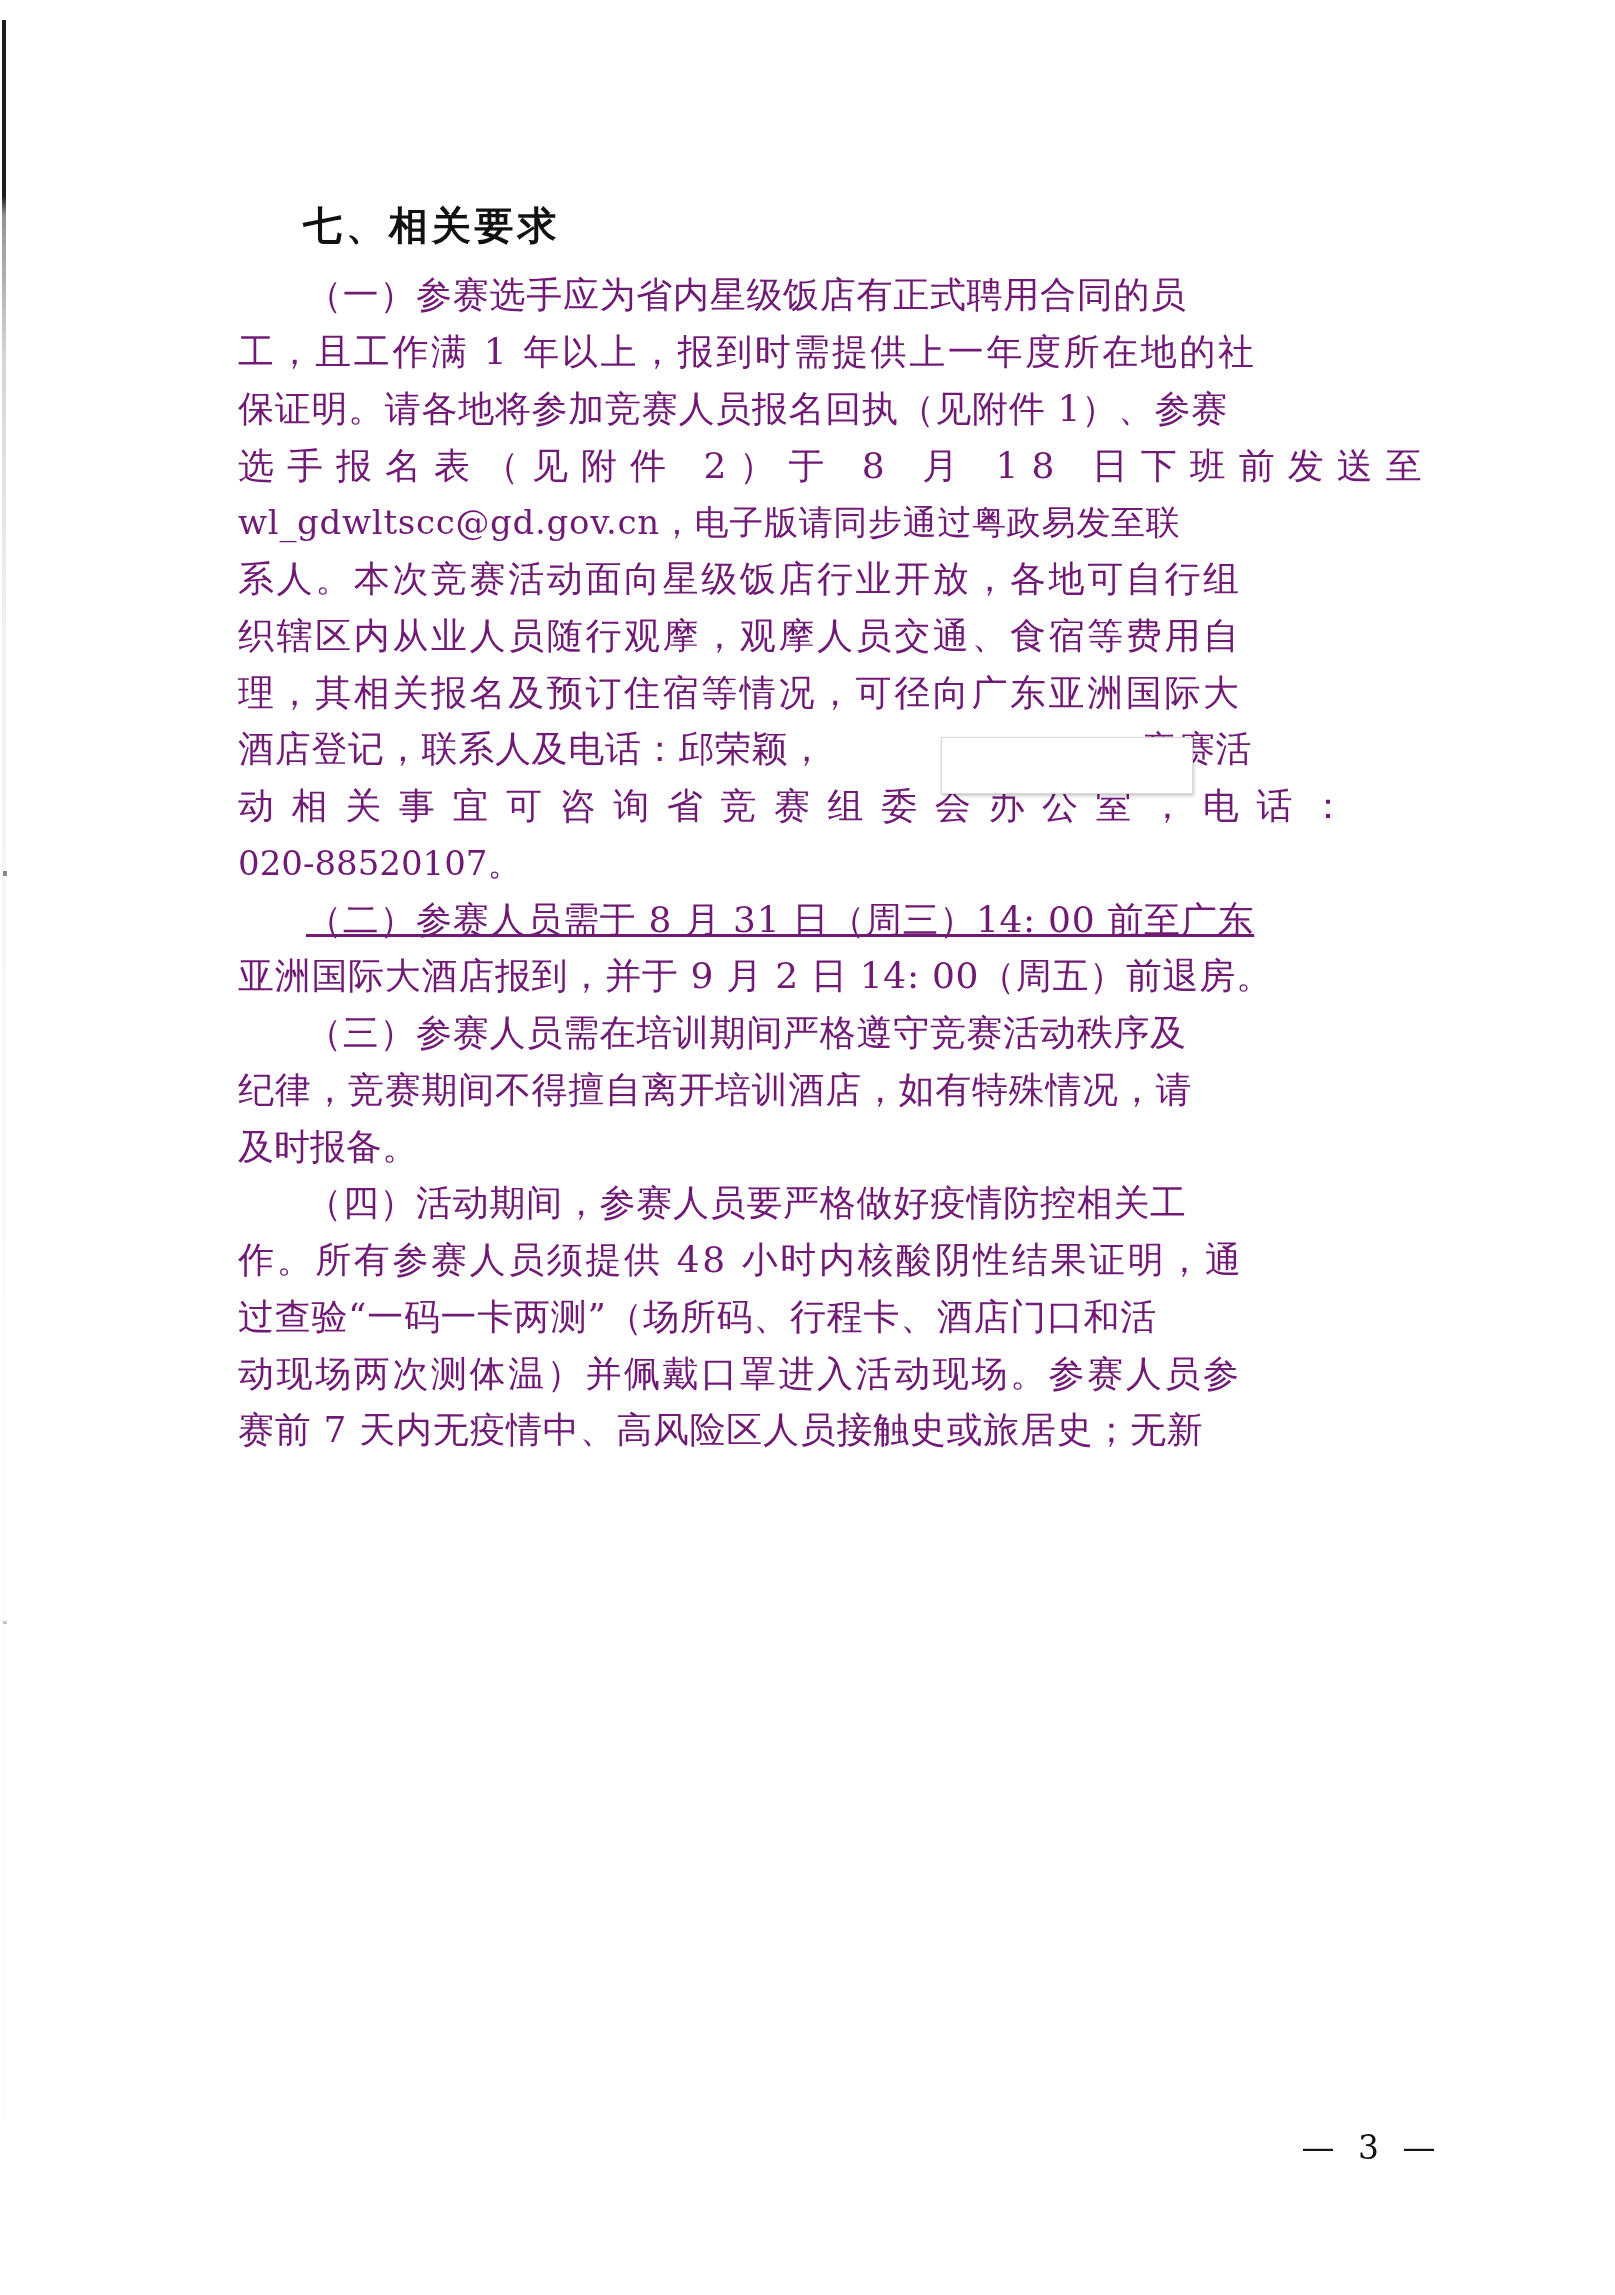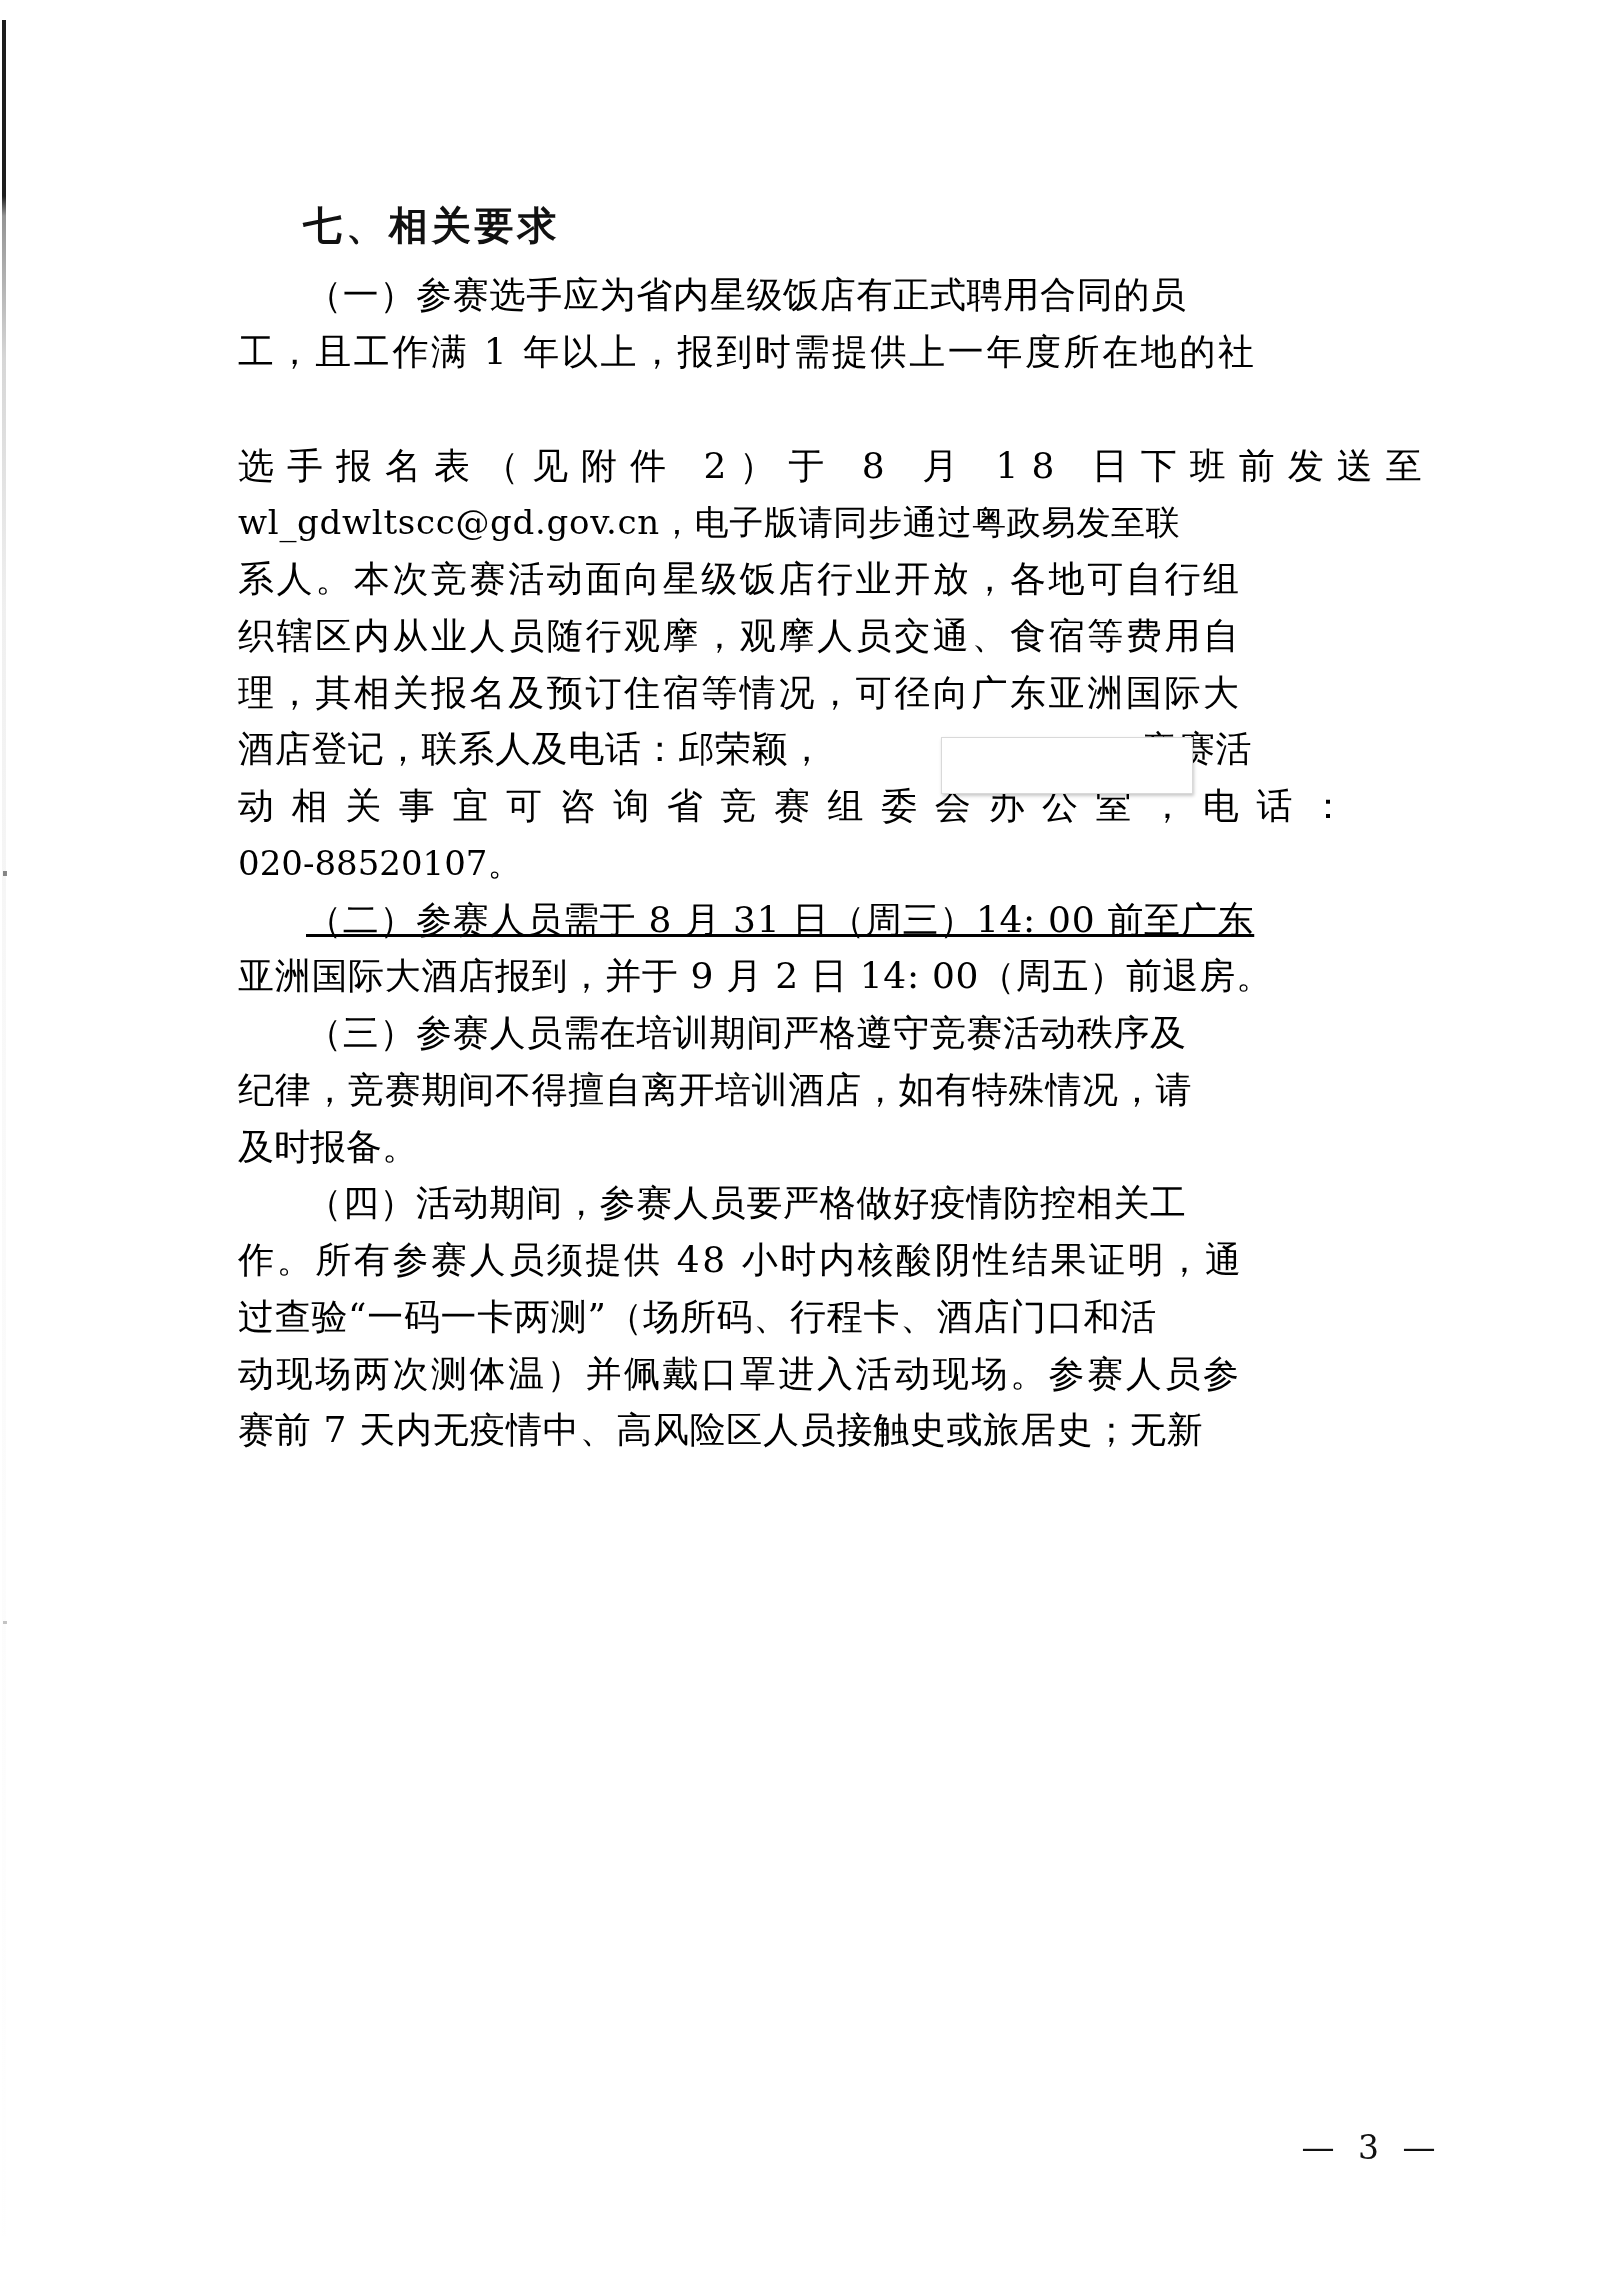--- a/index.html
+++ b/index.html
@@ -62,21 +62,21 @@
     color: #111;
   }
 
   
   .line {
     position: absolute;
     left: 0;
     font-size: 36px;
     line-height: 40px;
     white-space: nowrap;
-    color: #000000;
+    color: #701a75;
   }
   .line.indent {
     left: 68px;
   }
   
   .line.j1 { letter-spacing: 0.7px; }
   .line.j2 { letter-spacing: 2.6px; }
   .line.j5 { letter-spacing: 13px; }
   .line.j6 { letter-spacing: 17.6px; }
 
@@ -117,20 +117,21 @@
   <div class="scan-edge"></div>
   <div class="scan-fleck" style="left:2.6px; top:871px; width:4.6px; height:5.2px;"></div>
   <div class="scan-fleck" style="left:3.3px; top:1621px; width:3.3px; height:3.3px; background:rgba(90,90,90,0.35);"></div>
 
   <div class="body-area">
 
     <div class="heading">七、相关要求</div>
 
     <div class="line indent j1" style="top:275px;">（一）参赛选手应为省内星级饭店有正式聘用合同的员</div>
     <div class="line j2" style="top:332px;">工，且工作满 1 年以上，报到时需提供上一年度所在地的社</div>
+    <div class="line j1" style="top:389px;">保证明。请各地将参加竞赛人员报名回执（见附件 1）、参赛</div>
     <div class="line j5" style="top:446px;">选手报名表（见附件 2）于 8 月 18 日下班前发送至</div>
     <div class="line mono j1" style="top:502px; font-size:34px;">wl_gdwltscc@gd.gov.cn，电子版请同步通过粤政易发至联</div>
     <div class="line j2" style="top:559px;">系人。本次竞赛活动面向星级饭店行业开放，各地可自行组</div>
     <div class="line j2" style="top:616px;">织辖区内从业人员随行观摩，观摩人员交通、食宿等费用自</div>
     <div class="line j2" style="top:673px;">理，其相关报名及预订住宿等情况，可径向广东亚洲国际大</div>
 
     <div class="line j1" style="top:729px;">
       <span>酒店登记，联系人及电话：邱荣颖，</span>
       <span style="display:inline-block; width:256px;"></span>
       <span>，竞赛活</span>

